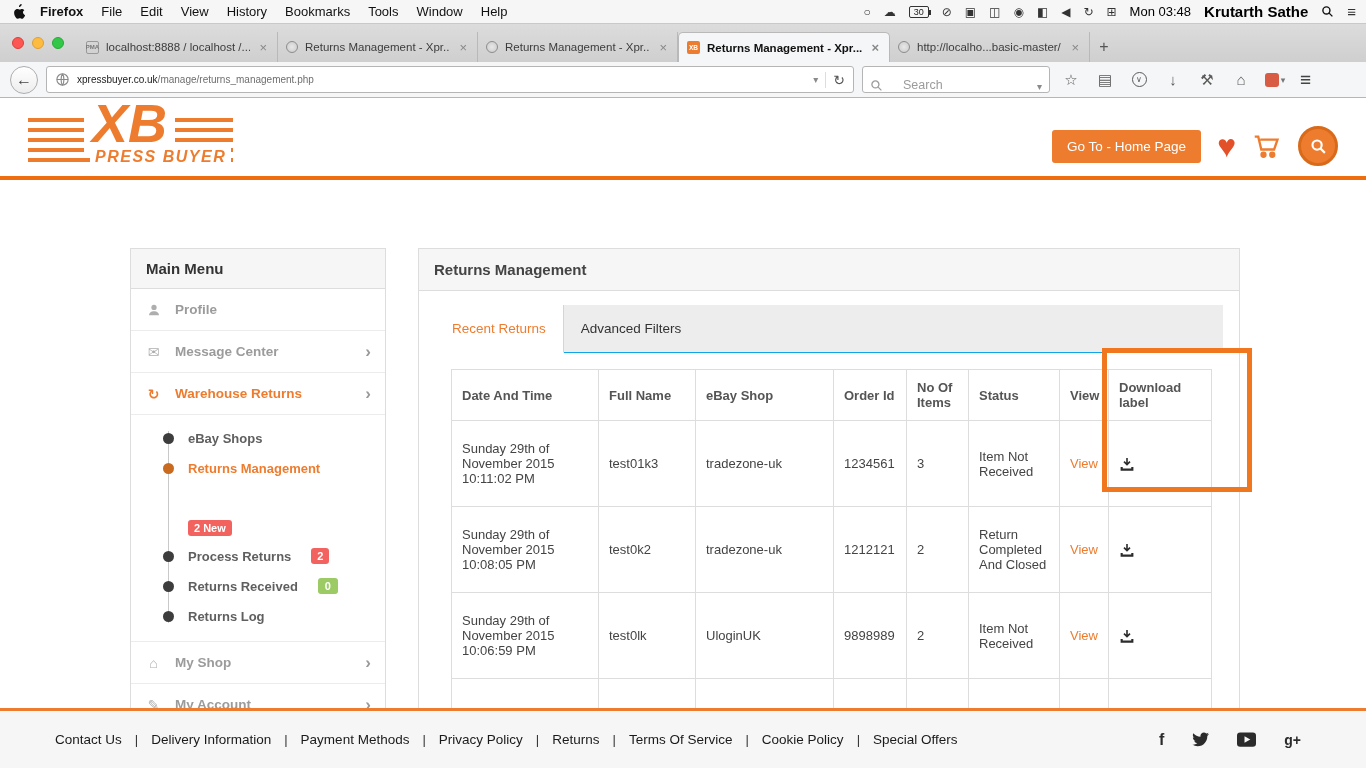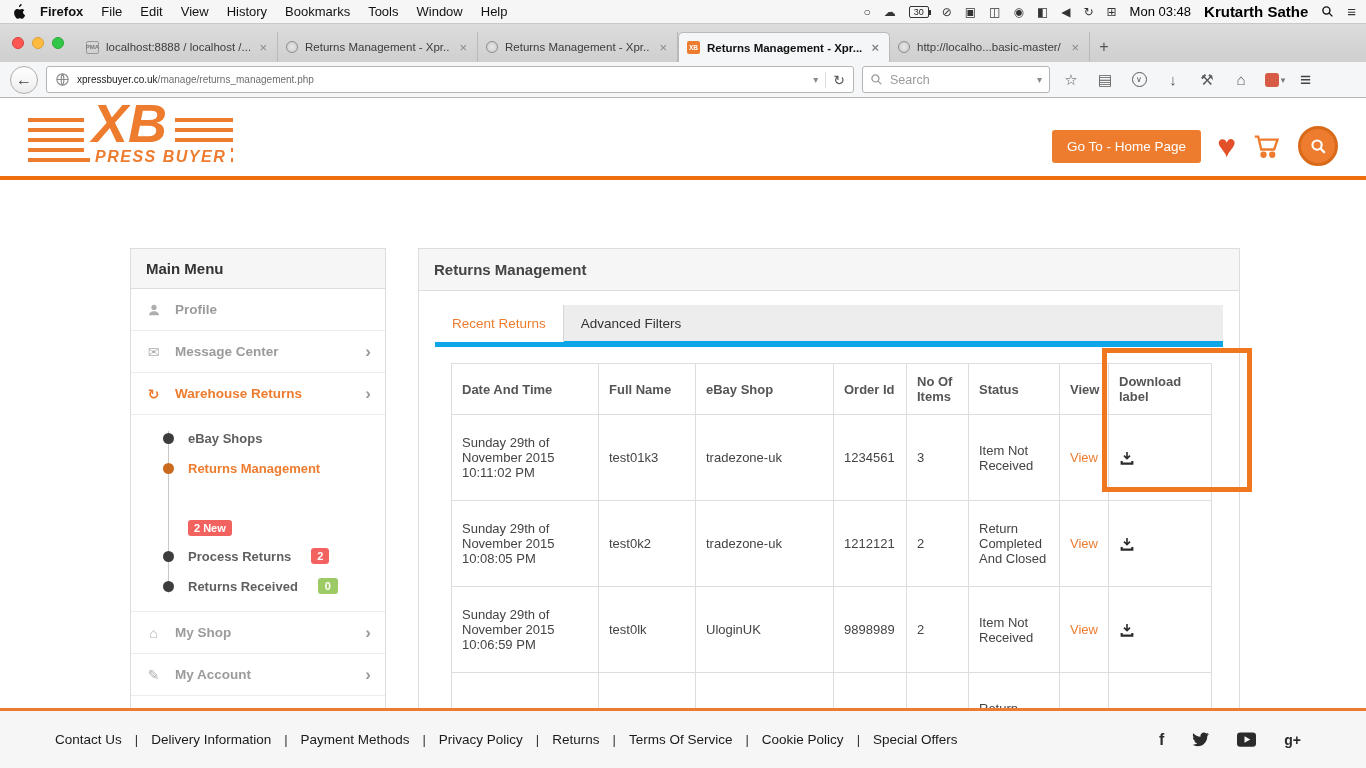--- a/index.html
+++ b/index.html
@@ -39,21 +39,21 @@
   
   .navbar { position:absolute; top:62px; left:0; right:0; height:36px; background:#f5f6f7; border-bottom:1px solid #b6b6b6; display:flex; align-items:center; padding:0 10px; gap:8px; z-index:48; }
   .back-btn { width:28px; height:28px; border-radius:50%; border:1px solid #adadad; background:linear-gradient(#fff,#ededed); color:#444; font-size:16px; display:flex; align-items:center; justify-content:center; }
   .url-box { width:808px; height:27px; background:#fff; border:1px solid #b5b5b5; border-radius:3px; display:flex; align-items:center; padding:0 8px; gap:7px; }
   .globe-icon { color:#8a8a8a; }
   .url-text { flex:1; font-size:10px; white-space:nowrap; overflow:hidden; }
   .url-domain { color:#1c1c1c; }
   .url-path { color:#6e6e6e; }
   .url-caret { color:#8a8a8a; font-size:10px; }
   .reload-icon { color:#555; font-size:14px; border-left:1px solid #ddd; padding-left:7px; }
-  .search-box { width:188px; height:27px; background:#fff; border:1px solid #b5b5b5; border-radius:3px; display:flex; align-items:center; padding:0 7px; gap:7px; }
+  .search-box { width:188px; height:27px; background:#fff; border:1px solid #b5b5b5; border-radius:3px; display:flex; align-items:flex-end; padding:0 7px; gap:20px; }
   .search-box input { border:none; outline:none; flex:1; width:60px; font-size:12.5px; font-family:inherit; color:#333; background:transparent; }
   .search-box input::placeholder { color:#9b9b9b; }
   .search-mag { color:#9b9b9b; }
   .nav-icon { width:26px; height:26px; display:flex; align-items:center; justify-content:center; font-size:15px; color:#5a5a5a; }
   .pocket-circ { width:15px; height:15px; border:1.5px solid #5a5a5a; border-radius:50%; display:flex; align-items:center; justify-content:center; font-size:8px; color:#5a5a5a; }
   .addon-sq { width:14px; height:14px; background:#d85b44; border-radius:3px; }
   .addon-caret { font-size:9px; color:#777; margin-left:2px; }
   .hamburger { font-size:19px; color:#444; margin-left:4px; }
 
   
@@ -87,21 +87,21 @@
   .sub-item.active .sub-bullet { background:#c96a1e; }
   .badge-row { height:26px; display:flex; align-items:center; padding-left:57px;margin-top:32px; }
   .badge-pink { background:#F2635F; color:#fff; font-size:11px; font-weight:bold; padding:2px 6px; border-radius:3px; }
   .badge-green { background:#9CCB65; color:#fff; font-size:11px; font-weight:bold; padding:2px 7px; border-radius:3px; }
   .sub-badge { margin-left:6px; }
 
   
   .main-panel { position:absolute; left:418px; top:150px; width:822px; background:#fff; border:1px solid #ddd; }
   .panel-title { background:#f6f6f6; border-bottom:1px solid #ddd; padding:12px 15px; font-size:15px; font-weight:bold; color:#444; }
   .panel-body { padding:14px 16px 40px; }
-  .tabstrip { background:#ededed; border-bottom:6px solid #0ea5e9; display:flex; height:42px; }
+  .tabstrip { background:#ededed; border-bottom:1px solid #0ea5e9; display:flex; height:48px; }
   .ptab { padding:0 17px; display:flex; align-items:center; font-size:13.5px; color:#333; }
   .ptab.active { background:#fff; color:#ED7C2F; border-right:1px solid #d5d5d5; margin-bottom:-1px; border-bottom:1px solid #fff; }
   table.returns { margin:16px 0 0 16px; width:760px; border-collapse:collapse; table-layout:fixed; }
   .returns th, .returns td { border:1px solid #ddd; padding:10px 10px; text-align:left; vertical-align:middle; font-size:13px; }
   .returns th { color:#555; font-weight:bold; height:50px; }
   .returns td { color:#444; }
   .returns tr.data-row { height:86px; }
   .view-link { color:#ED7C2F; text-decoration:none; font-size:13px; }
   .dl-icon { color:#2b2b2b; }
 
@@ -290,20 +290,24 @@
       </div>
       <div class="sub-item">
         <span class="sub-bullet"></span>
         <span>Process Returns</span>
         <span class="badge-pink sub-badge">2</span>
       </div>
       <div class="sub-item">
         <span class="sub-bullet"></span>
         <span>Returns Received</span>
         <span class="badge-green sub-badge">0</span>
+      </div>
+      <div class="sub-item">
+        <span class="sub-bullet"></span>
+        <span>Returns Log</span>
       </div>
     </div>
 
     <div class="side-item">
       <span class="mi">⌂</span>
       <span>My Shop</span>
       <span class="chev">›</span>
     </div>
 
     <div class="side-item">

